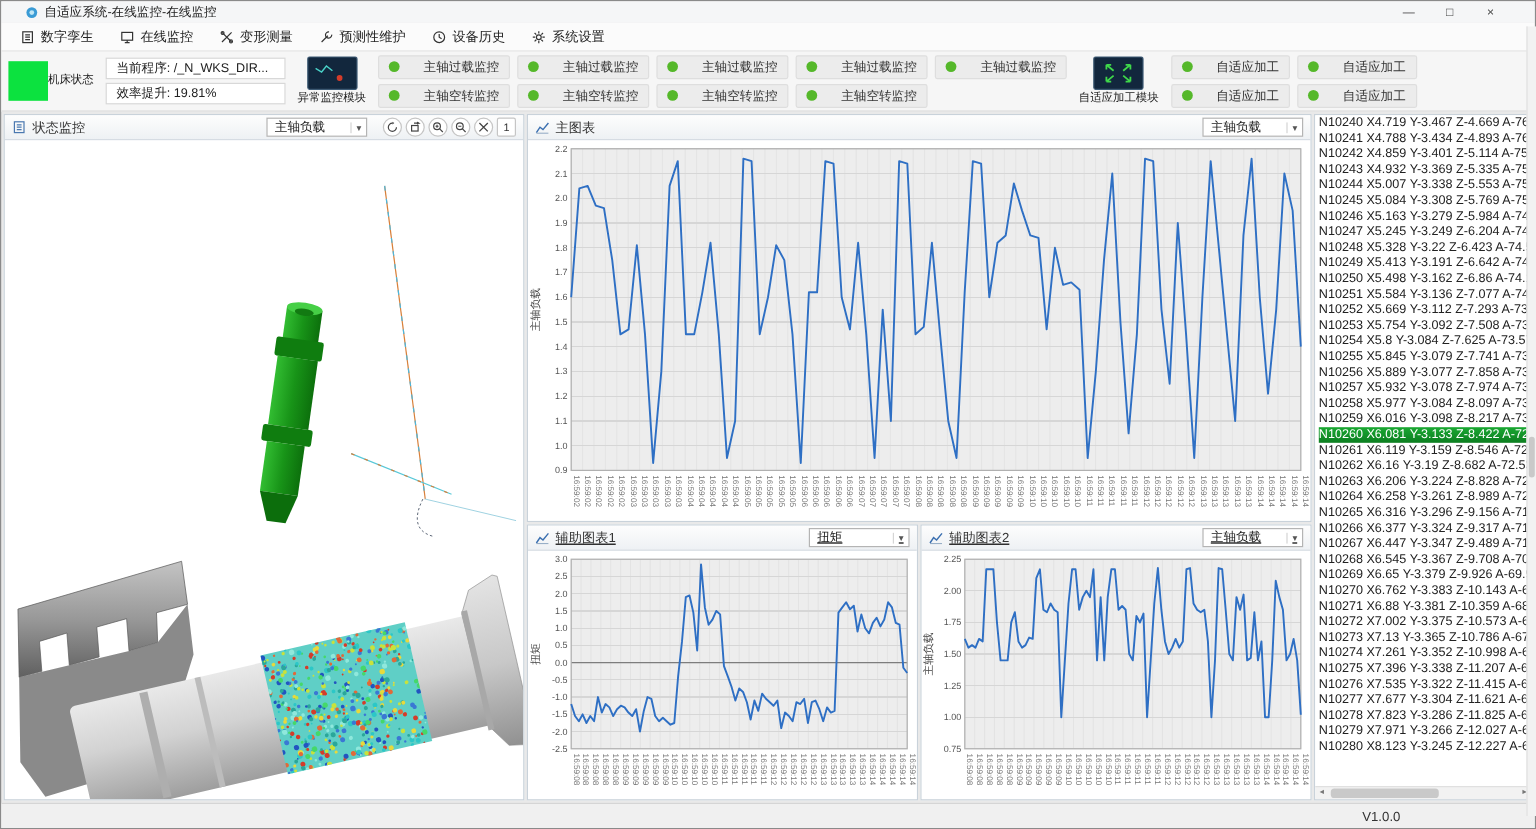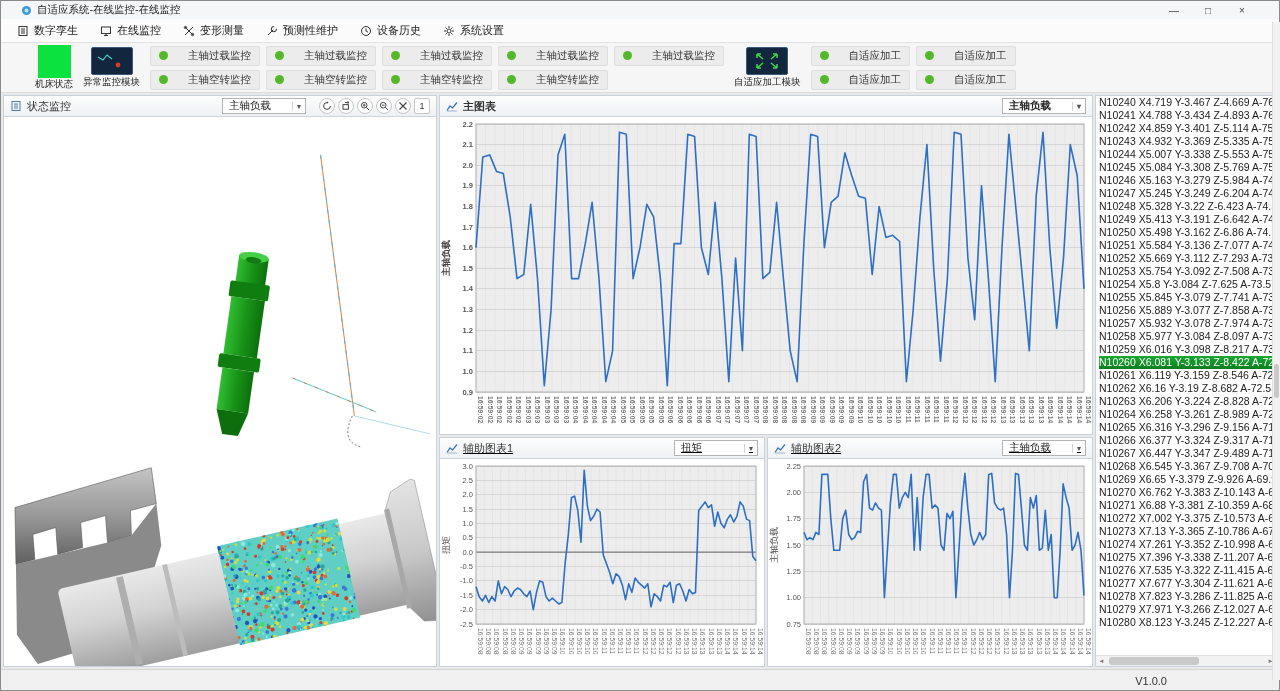--- a/index.html
+++ b/index.html
@@ -11,38 +11,38 @@
   .win-controls { margin-left:auto; display:flex; gap:0; }
   .win-btn { width:34px; text-align:center; font-size:10px; color:#444; cursor:default; }
 
   
   .menubar { height:24px; background:#fbfbfb; border-bottom:1px solid #e2e2e2; display:flex; align-items:center; gap:2px; padding:0 6px; }
   .menu-item { display:flex; align-items:center; gap:5px; font-size:11px; color:#222; padding:2px 10px; }
   .menu-item svg { display:block; }
 
   
   .toolbar { height:50px; background:#f6f6f6; border-bottom:1px solid #dcdcdc; display:flex; align-items:center; padding:0 6px; gap:10px; }
-  .status-block { display:flex; flex-direction:column; align-items:center; font-size:9.5px; color:#222; line-height:1.1;margin-left:28px; }
+  .status-block { display:flex; flex-direction:row; align-items:center; font-size:9.5px; color:#222; line-height:1.1; }
   .status-square { width:33px; height:33px; background:#0ce23f; margin-bottom:1px; }
   .prog-box { display:flex; flex-direction:column; gap:3px; }
   .prog-line { background:#fff; border:1px solid #d8d8d8; font-size:10.5px; color:#222; padding:1px 8px; width:150px; white-space:nowrap; overflow:hidden; }
   .module { display:flex; flex-direction:column; align-items:center; font-size:9.5px; color:#222; line-height:1.2; }
   .module-icon { width:42px; height:28px; background:#12273d; border:1px solid #3d5a74; border-radius:2px; display:flex; align-items:center; justify-content:center; margin-bottom:1px; }
   .btn-rows { display:flex; flex-direction:column; gap:4px; }
   .btn-row { display:flex; gap:6px; }
   .tb-btn { display:flex; align-items:center; gap:20px; background:#ececec; border:1px solid #dedede; border-radius:2px; font-size:10.5px; color:#333; padding:2px 8px; white-space:nowrap; }
   .dot { width:9px; height:9px; border-radius:50%; background:#55b82a; flex:none; }
 
   
   .content { height:576px; display:flex; gap:2px; padding:2px; }
   .panel { background:#fff; border:1px solid #c9d2da; display:flex; flex-direction:column; overflow:hidden; }
   .panel-header { height:21px; flex:none; background:linear-gradient(#fdfdfd,#eef1f4); border-bottom:1px solid #ccd4dc; display:flex; align-items:center; padding:0 6px; font-size:11px; color:#333; gap:5px;justify-content:flex-end; }
   .left-panel { width:434px; flex:none; }
   .center-col { flex:1; display:flex; flex-direction:column; gap:2px; min-width:0; }
-  .main-chart-panel { height:340px; flex:none;font-weight:bold; }
+  .main-chart-panel { height:340px; flex:none; }
   .aux-row { flex:1; display:flex; gap:2px; min-height:0;text-decoration:underline; }
   .aux-row .panel { flex:1; min-width:0; }
   .nc-panel { width:182px; flex:none; }
 
   .dd { margin-left:auto; display:flex; align-items:center; justify-content:space-between; background:#fff; border:1px solid #b4b4b4; font-size:10.5px; color:#222; padding:1px 4px 1px 6px; width:84px; height:16px; }
   .dd .arr { font-size:8px; color:#555; padding-left:4px; border-left:1px solid #d5d5d5; }
   .tool-btns { display:flex; gap:3px; align-items:center; margin-left:8px; }
   .tool-btn { width:16px; height:16px; border-radius:50%; background:#fff; border:1px solid #c5c5c5; display:flex; align-items:center; justify-content:center; font-size:9px; color:#333; }
   .tool-btn.sq { border-radius:2px; }
 
@@ -128,20 +128,24 @@
         <path d="M6,1 v2 M6,9 v2 M1,6 h2 M9,6 h2 M2.5,2.5 l1.4,1.4 M8.1,8.1 l1.4,1.4 M9.5,2.5 l-1.4,1.4 M3.9,8.1 l-1.4,1.4"></path>
       </svg>
       <span>系统设置</span>
     </div>
   </div>
 
 <div class="toolbar">
   <div class="status-block">
     <div class="status-square" id="machine-square" style="background: rgb(12, 226, 63);"></div>
     <span>机床状态</span>
+  </div>
+  <div class="prog-box">
+    <div class="prog-line">当前程序: /_N_WKS_DIR...</div>
+    <div class="prog-line">效率提升: 19.81%</div>
   </div>
   <div class="module">
     <div class="module-icon">
       <svg width="34" height="22" viewBox="0 0 34 22">
         <polyline points="3,7 8,10 12,5 17,9" fill="none" stroke="#4ad2c8" stroke-width="1.2"></polyline>
         <circle cx="23" cy="15" r="2.4" fill="#d43c2a"></circle>
       </svg>
     </div>
     <span>异常监控模块</span>
   </div>

